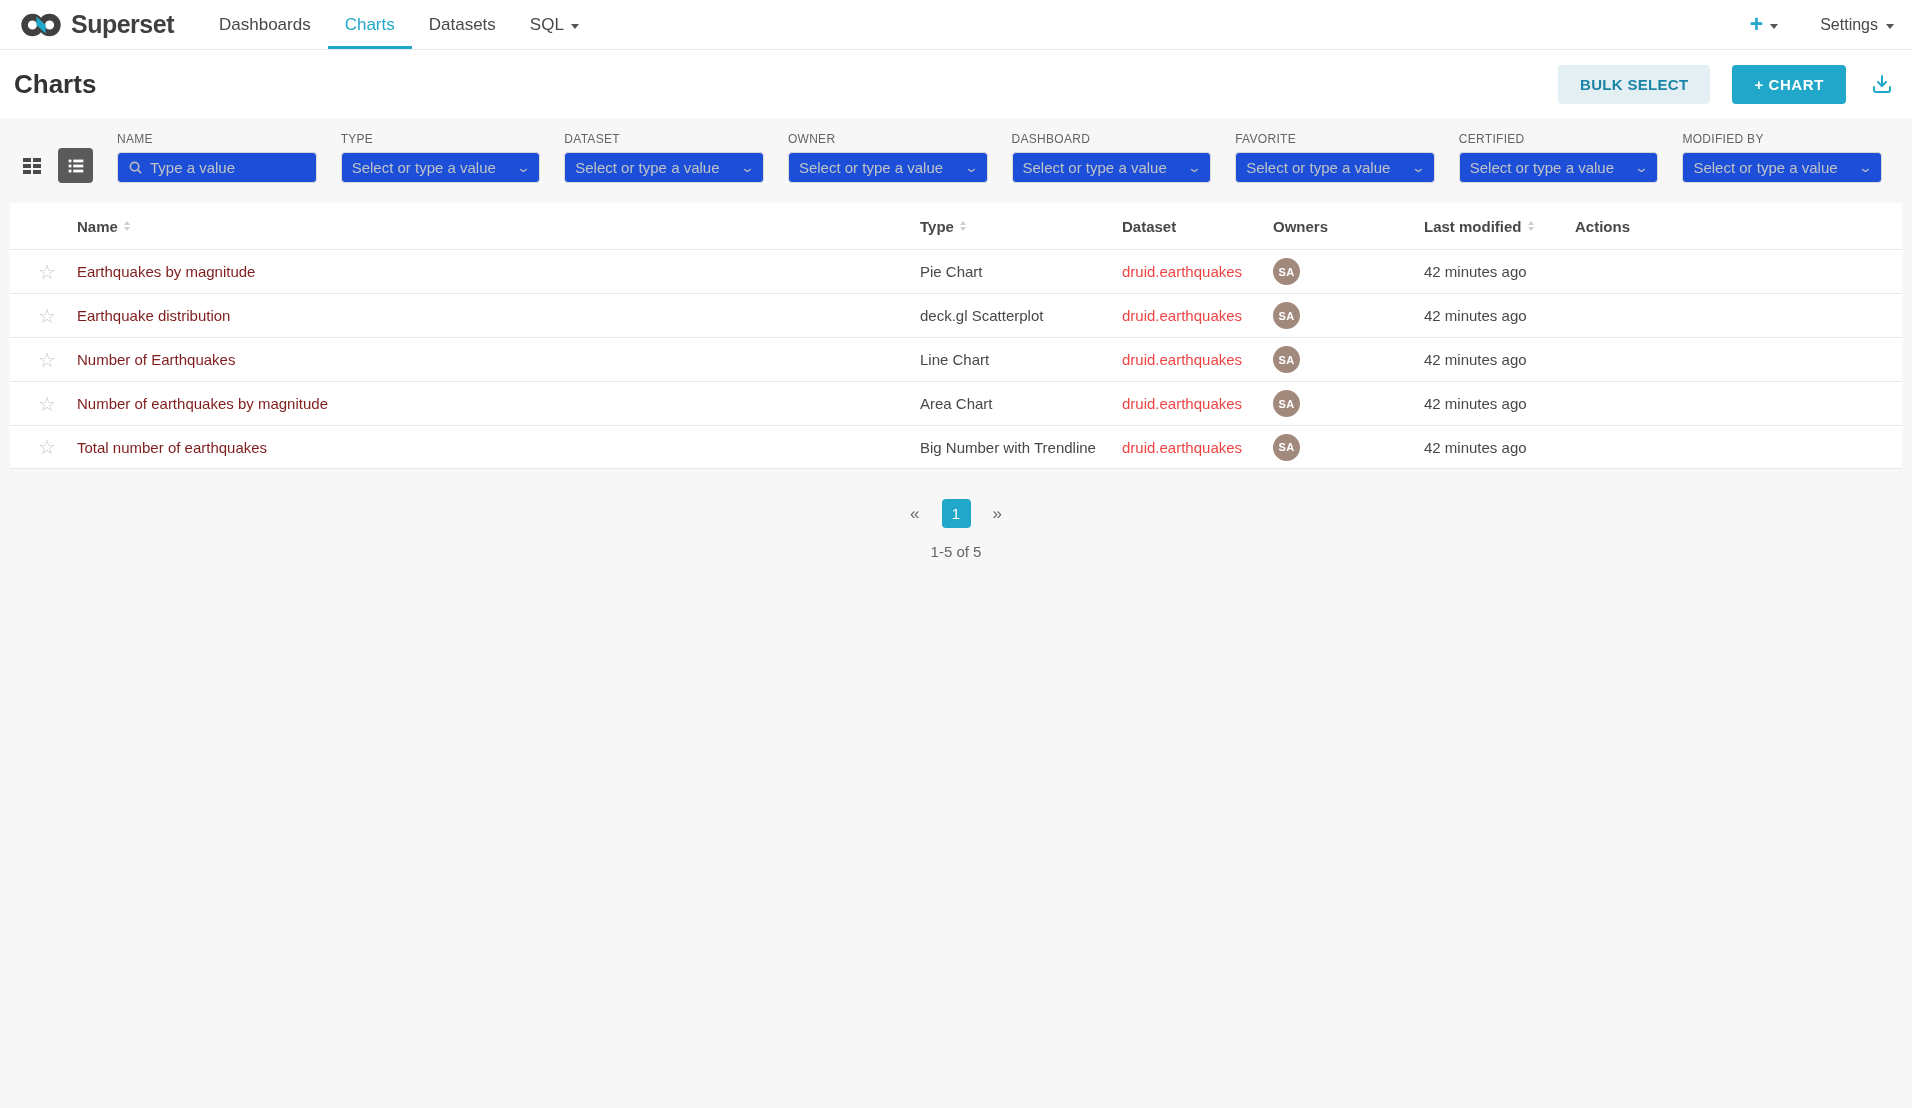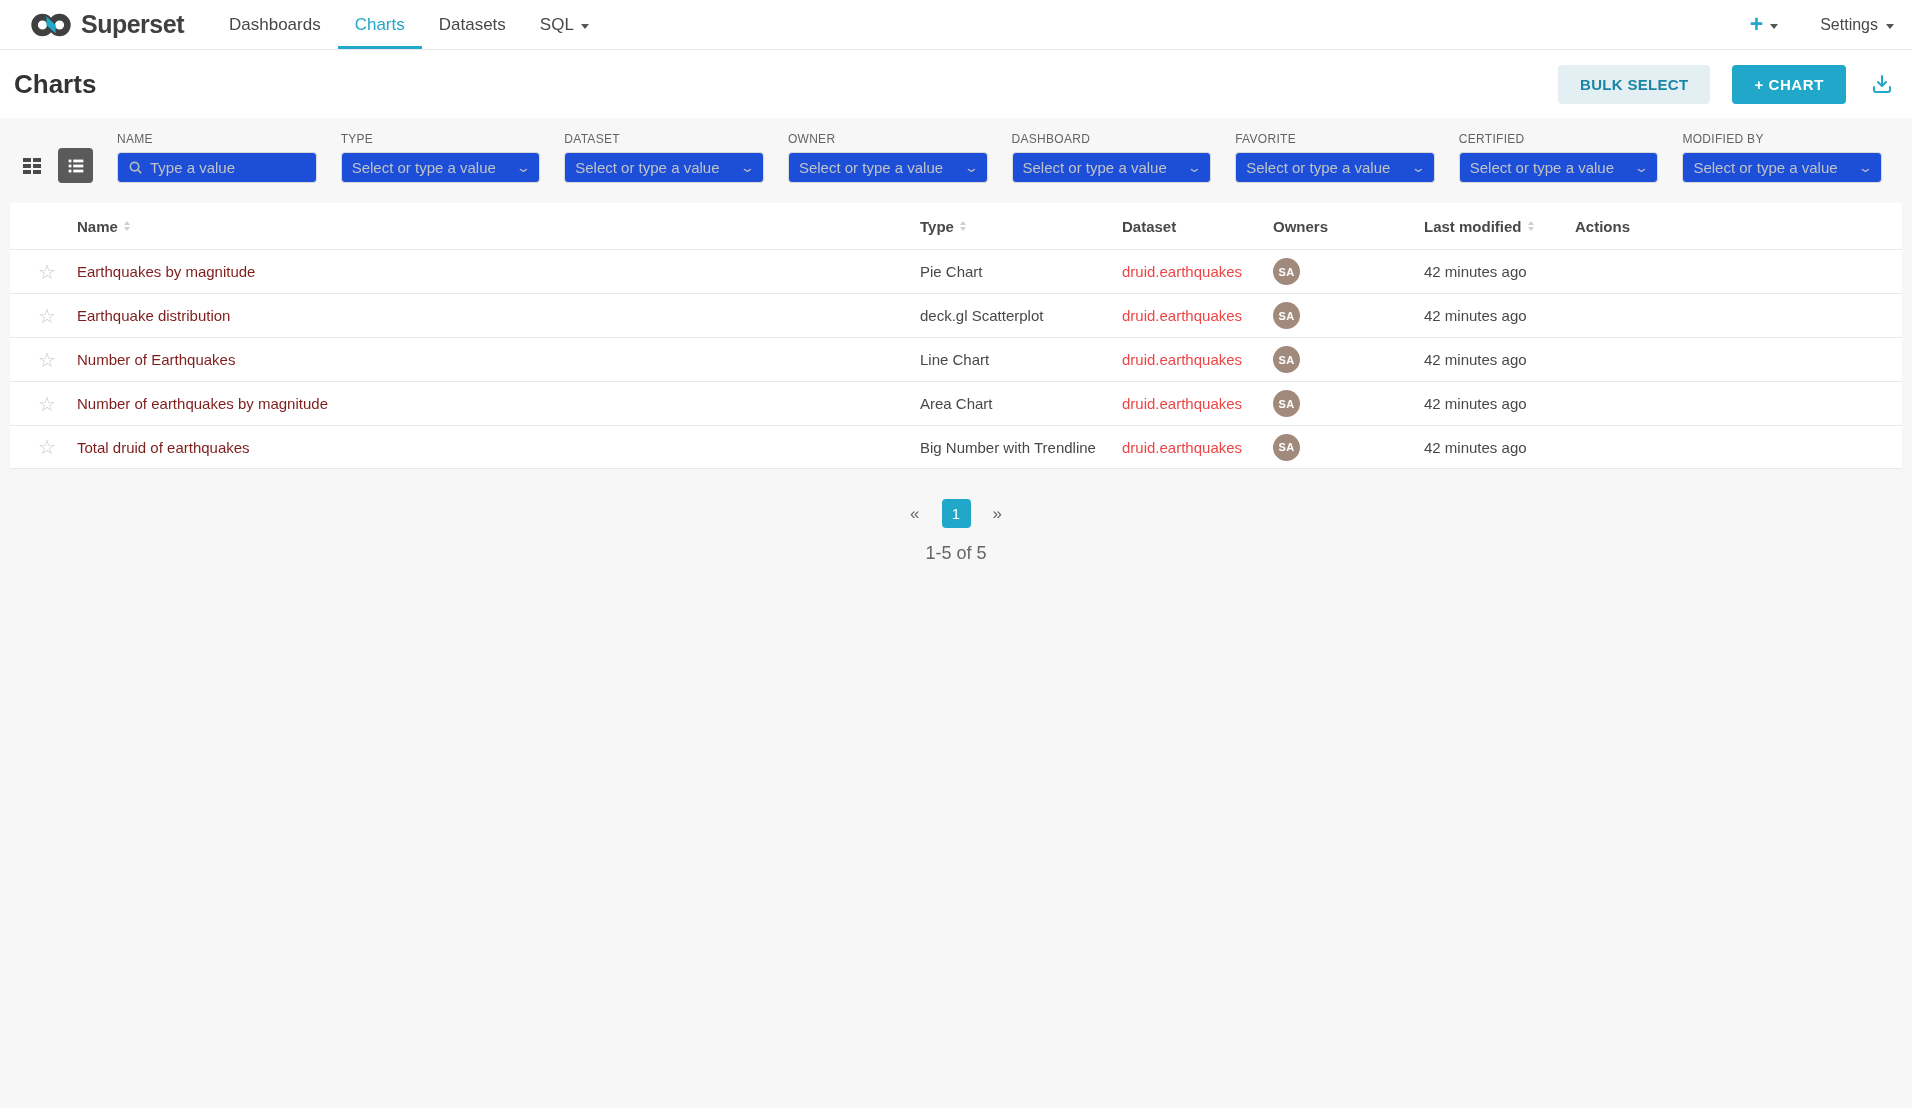--- a/index.html
+++ b/index.html
@@ -4,21 +4,21 @@
 <style>
   * { margin:0; padding:0; box-sizing:border-box; }
   html,body { width:1912px; height:1108px; }
   body {
     font-family:"Liberation Sans","DejaVu Sans",sans-serif;
     background:#f7f7f7; color:#484848; overflow:hidden;
   }
   
   .navbar{
     height:50px; background:#ffffff; border-bottom:1px solid #e8e8e8;
-    display:flex; align-items:stretch; padding:0 18px 0 30px;
+    display:flex; align-items:stretch; padding:0 18px 0 20px;
   }
   .brand{ display:flex; align-items:center; gap:9px; margin-right:28px; }
   .brand-name{ font-size:25px; font-weight:bold; color:#404040; letter-spacing:-0.5px; }
   .nav-items{ display:flex; align-items:stretch; }
   .nav-item{
     display:flex; align-items:center; padding:0 17px; font-size:17px;
     color:#484848; cursor:pointer; border-bottom:3px solid transparent; padding-top:3px;
     gap:7px;
   }
   .nav-item.active{ color:#20a7c9; border-bottom-color:#20a7c9; }
@@ -84,21 +84,21 @@
     font-size:11px; font-weight:bold; display:flex; align-items:center; justify-content:center;
     letter-spacing:0.3px; cursor:default;
   }
   
   .pagination{ display:flex; justify-content:center; align-items:center; gap:14px; margin-top:30px; }
   .page-arrow{ color:#666; font-size:17px; cursor:pointer; padding:4px 8px; }
   .page-num{
     background:#20a7c9; color:#ffffff; border-radius:4px; min-width:29px; height:29px;
     display:flex; align-items:center; justify-content:center; font-size:15px; cursor:pointer;
   }
-  .page-summary{ text-align:center; color:#666; font-size:18px; margin-top:15px; }
+  .page-summary{ text-align:center; color:#666; font-size:15px; margin-top:15px; }
 </style>
 </head>
 <body>
 
 <div class="navbar">
   <div class="brand">
     <svg width="42" height="28" viewBox="0 0 64 40">
       <circle cx="19" cy="20" r="12" fill="none" stroke="#404040" stroke-width="10"></circle>
       <circle cx="45" cy="20" r="12" fill="none" stroke="#404040" stroke-width="10"></circle>
       <path d="M25 7 L39 20 L25 21 Z" fill="#20a7c9"></path>
@@ -350,21 +350,21 @@
       </span>
     <span class="cell">42 minutes ago</span>
     <span class="cell"></span>
   </div>
 
   <div class="trow" style="border-bottom:1px solid #e8e8e8;">
     <span class="cell star-cell">
         <span class="star">☆</span>
       </span>
     <span class="cell">
-        <a class="name-link">Total druid of earthquakes</a>
+        <a class="name-link">Total number of earthquakes</a>
       </span>
     <span class="cell">Big Number with Trendline</span>
     <span class="cell">
         <a class="ds-link">druid.earthquakes</a>
       </span>
     <span class="cell">
         <span class="avatar">SA</span>
       </span>
     <span class="cell">42 minutes ago</span>
     <span class="cell"></span>

